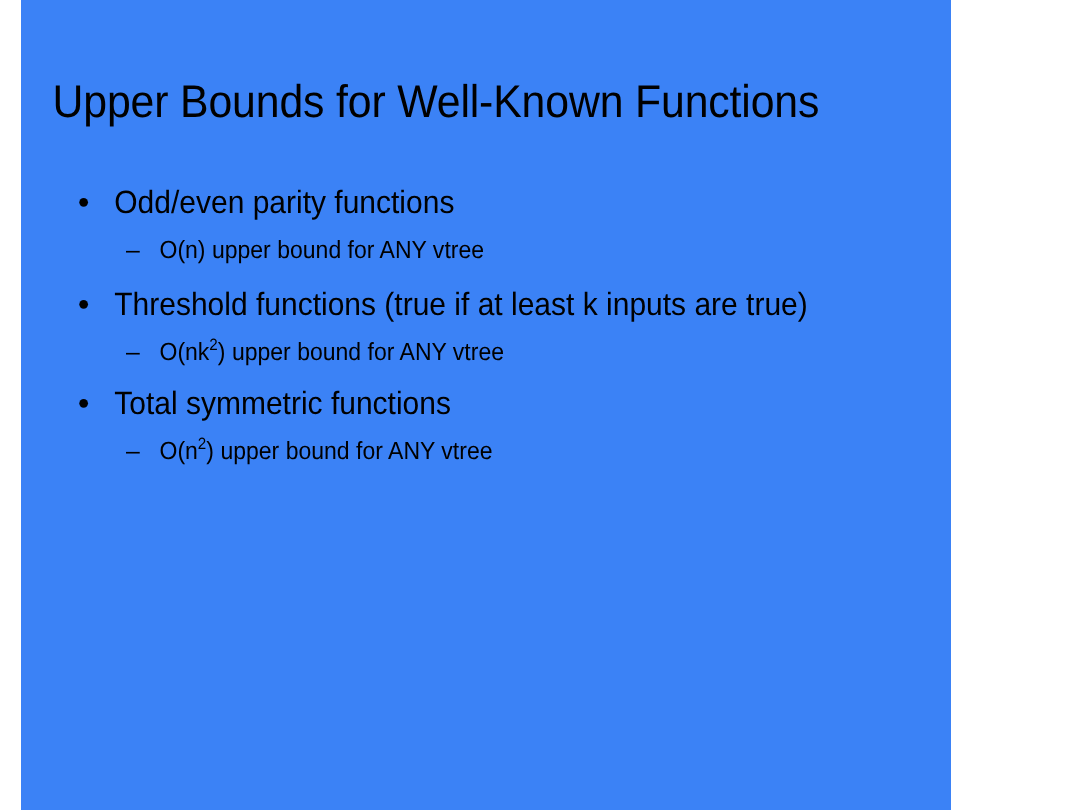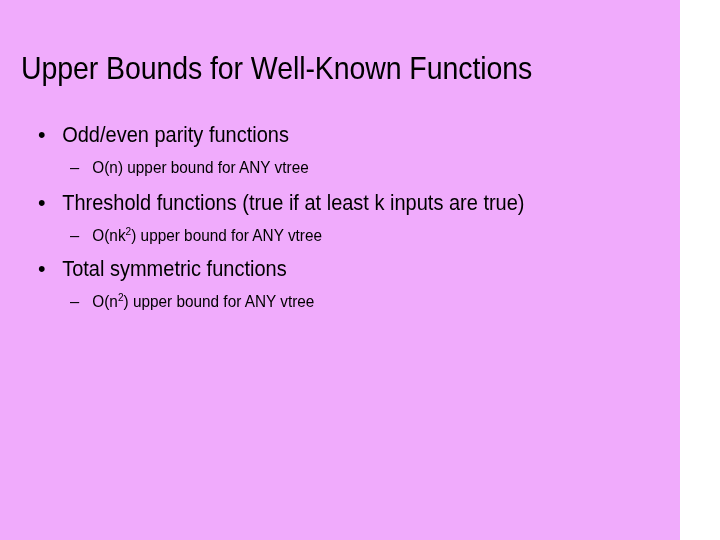--- a/index.html
+++ b/index.html
@@ -9,23 +9,24 @@
   }
   body {
     width: 720px;
     height: 540px;
     overflow: hidden;
     font-family: "Liberation Sans", sans-serif;
     color: #000000;
   }
   .slide {
     position: relative;
-    width: 680px;
+    width: 620px;
     height: 540px;
-    background: #f0abfc;
+    background: #3b82f6;
+    margin-left: 14px;
   }
   .slide-title {
     position: absolute;
     left: 21px;
     top: 49px;
     width: 680px;
     font-size: 30.5px;
     line-height: 38px;
     letter-spacing: -0.1px;
     color: #000000;

